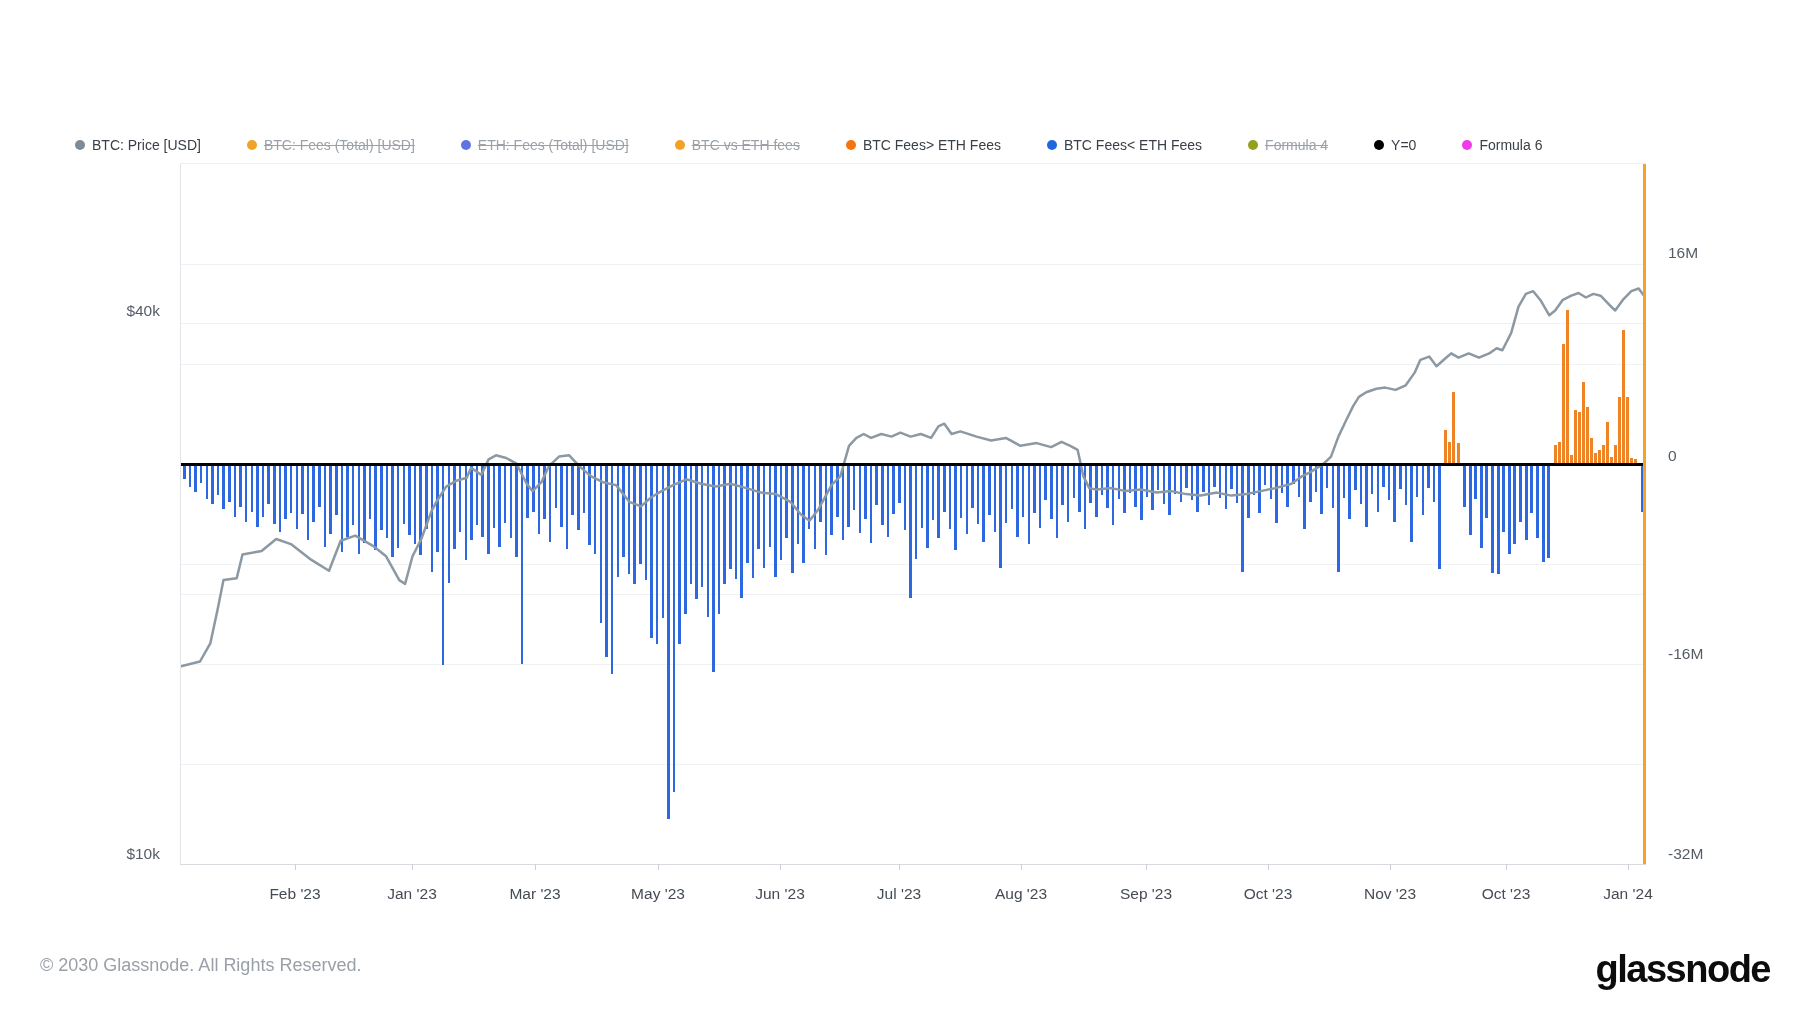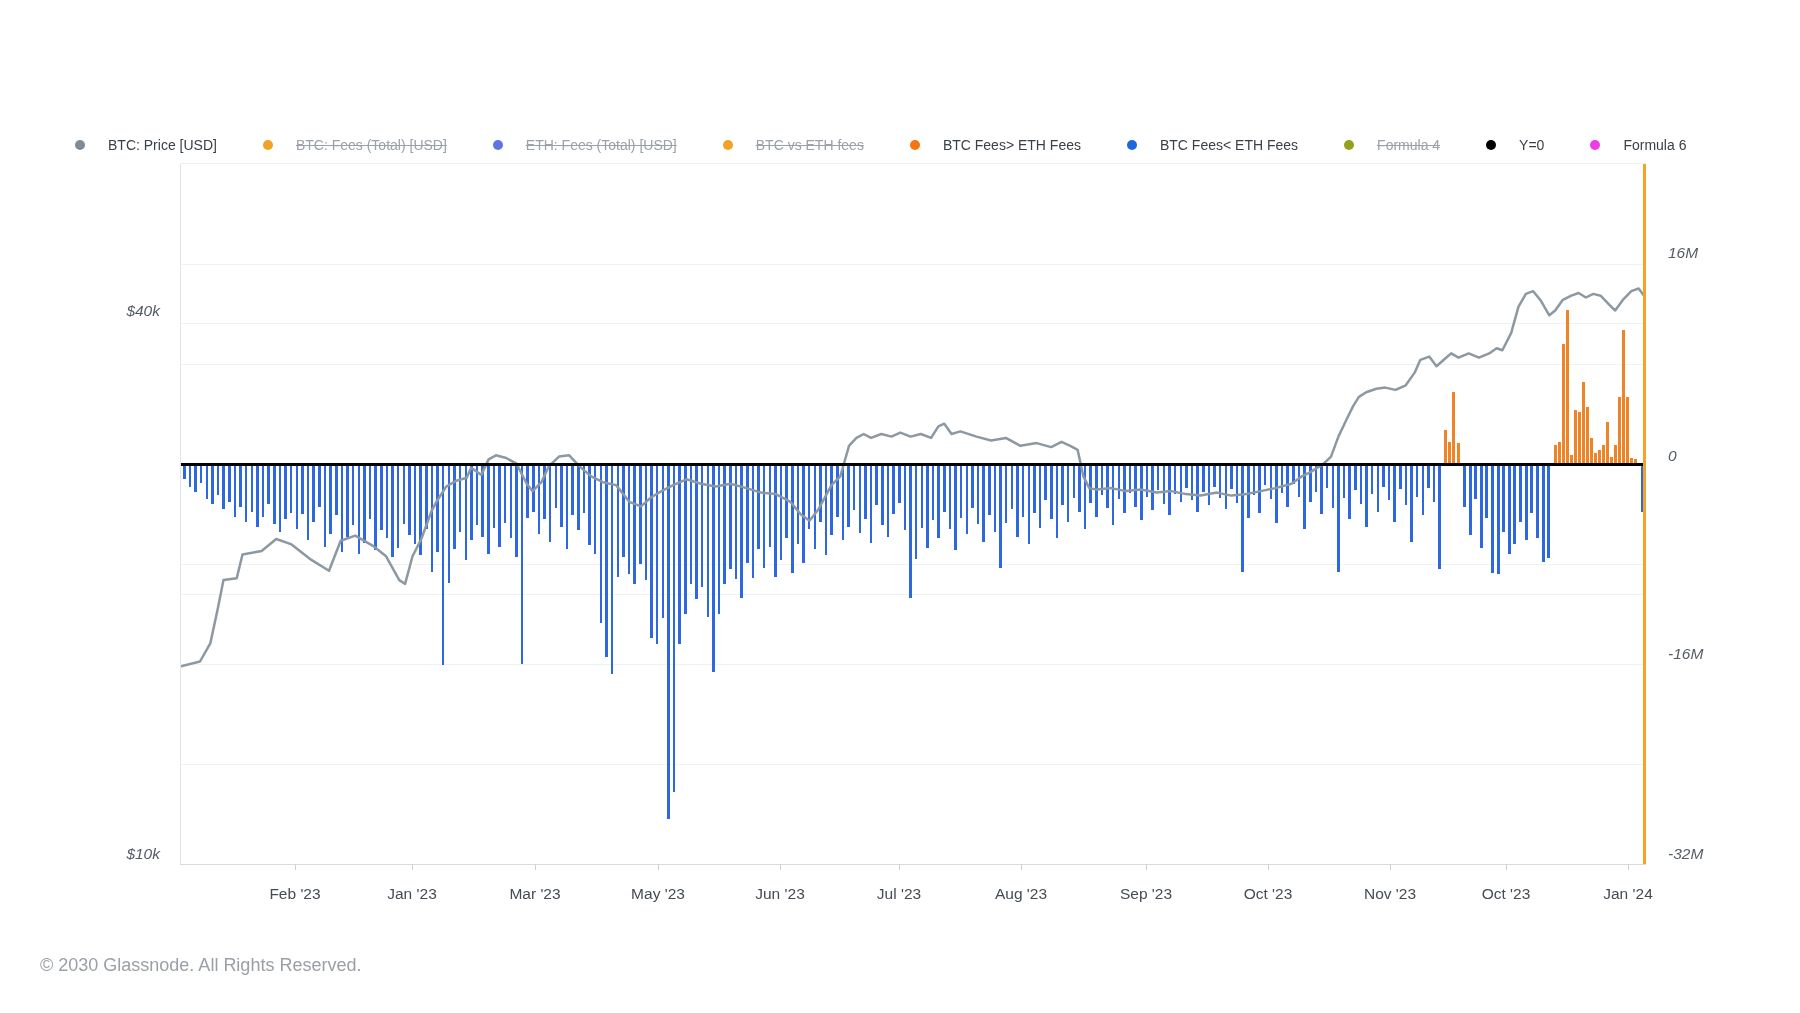--- a/index.html
+++ b/index.html
@@ -1,32 +1,32 @@
 <!DOCTYPE html>
 <html><head>
 <meta charset="utf-8">
 <style>
   html,body{margin:0;padding:0;background:#fff;}
   .page{position:relative;width:1800px;height:1013px;background:#ffffff;overflow:hidden;
         font-family:"Liberation Sans", sans-serif;}
   .title{position:absolute;left:40px;top:38px;font-size:27px;font-weight:600;color:#272c33;letter-spacing:.2px;}
   .legend{position:absolute;left:75px;top:137px;display:flex;gap:46px;align-items:center;white-space:nowrap;}
-  .legend-item{display:flex;align-items:center;font-size:14px;color:#3a4047;cursor:pointer;gap:16px;}
+  .legend-item{display:flex;align-items:center;font-size:14px;color:#3a4047;cursor:pointer;}
   .legend-item .dot{width:10px;height:10px;border-radius:50%;margin-right:7px;flex:0 0 auto;}
   .legend-item.disabled span.lbl{color:#9aa1a8;text-decoration:line-through;}
   .plot{position:absolute;left:180px;top:163px;width:1465px;height:700px;
         border-top:1px solid #eef0f2;border-left:1px solid #e2e5e9;border-bottom:1px solid #d7dbe0;}
   .gridline{position:absolute;left:0;width:100%;height:1px;background:#f1f2f4;}
   .bar{position:absolute;width:2.5px;}
   .bar.neg{background:#2d68e0;}
   .bar.pos{background:#ee8426;}
   .zero-line{position:absolute;left:0;width:100%;height:3px;background:#000;z-index:6;}
   .right-axis-line{position:absolute;top:0;height:100%;width:3px;background:#f7a227;z-index:7;}
   .price-svg{position:absolute;left:0;top:0;z-index:5;}
-  .ylab{position:absolute;font-size:15.5px;color:#555c66;font-style:italic;}
+  .ylab{position:absolute;font-size:15.5px;color:#555c66;}
   .ylab.left{width:70px;text-align:right;}
   .xlab{position:absolute;font-size:15.5px;color:#454c55;transform:translateX(-50%);white-space:nowrap;top:885px;}
   .xtick{position:absolute;width:1px;height:6px;background:#ccd1d6;top:864px;}
   .copyright{position:absolute;left:40px;top:955px;font-size:18px;color:#9aa0a8;}
   .brand{position:absolute;right:30px;top:948px;font-size:38px;font-weight:700;color:#0c0c0c;letter-spacing:-1.5px;}
 </style>
 </head>
 <body>
 
 <div class="page">
@@ -378,13 +378,14 @@
       <div class="xlab" style="left: 1268px;">Oct '23</div>
       <div class="xtick" style="left: 1390px;"></div>
       <div class="xlab" style="left: 1390px;">Nov '23</div>
       <div class="xtick" style="left: 1506px;"></div>
       <div class="xlab" style="left: 1506px;">Oct '23</div>
       <div class="xtick" style="left: 1628px;"></div>
       <div class="xlab" style="left: 1628px;">Jan '24</div>
     </div>
 
   <div class="copyright">© 2030 Glassnode. All Rights Reserved.</div>
+  <div class="brand">glassnode</div>
 </div>
 
 </body></html>

